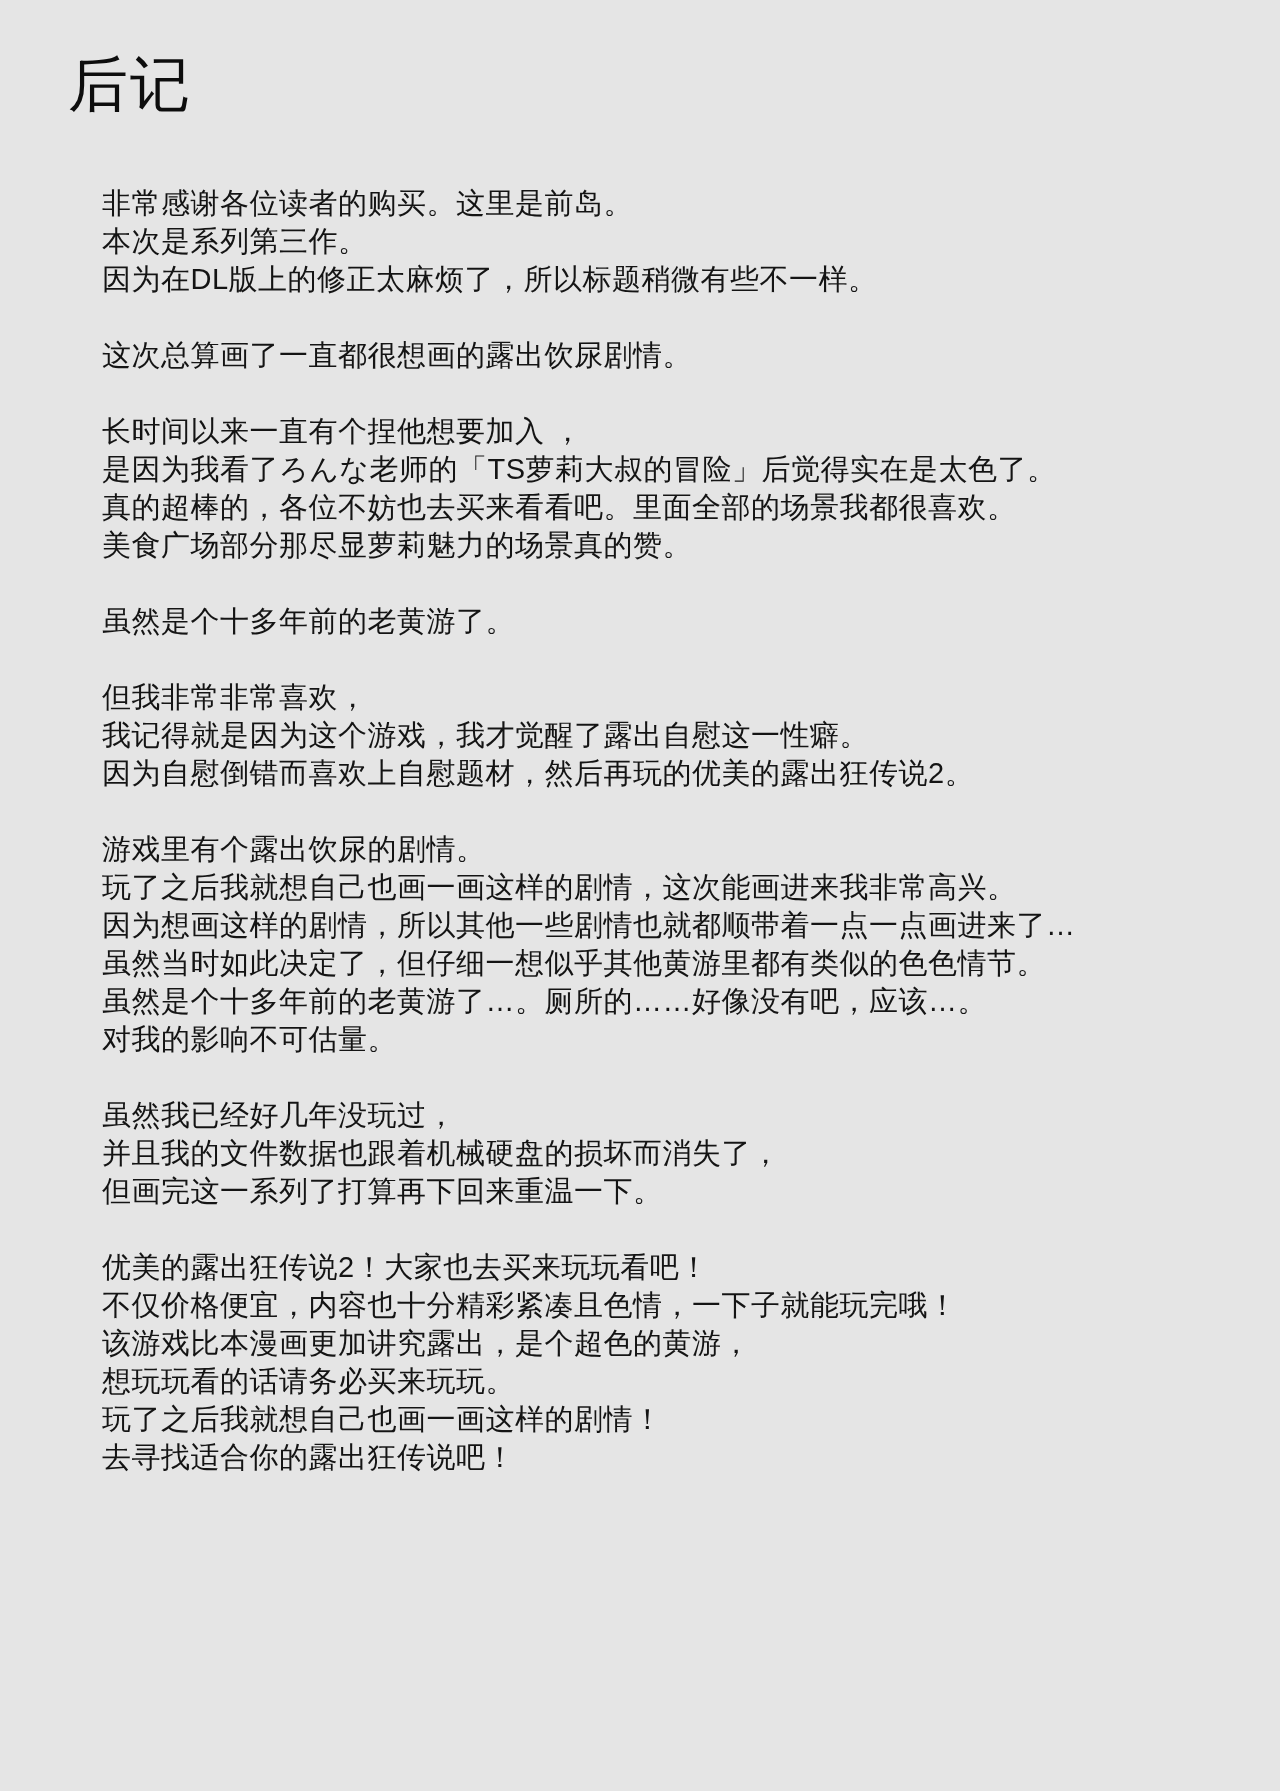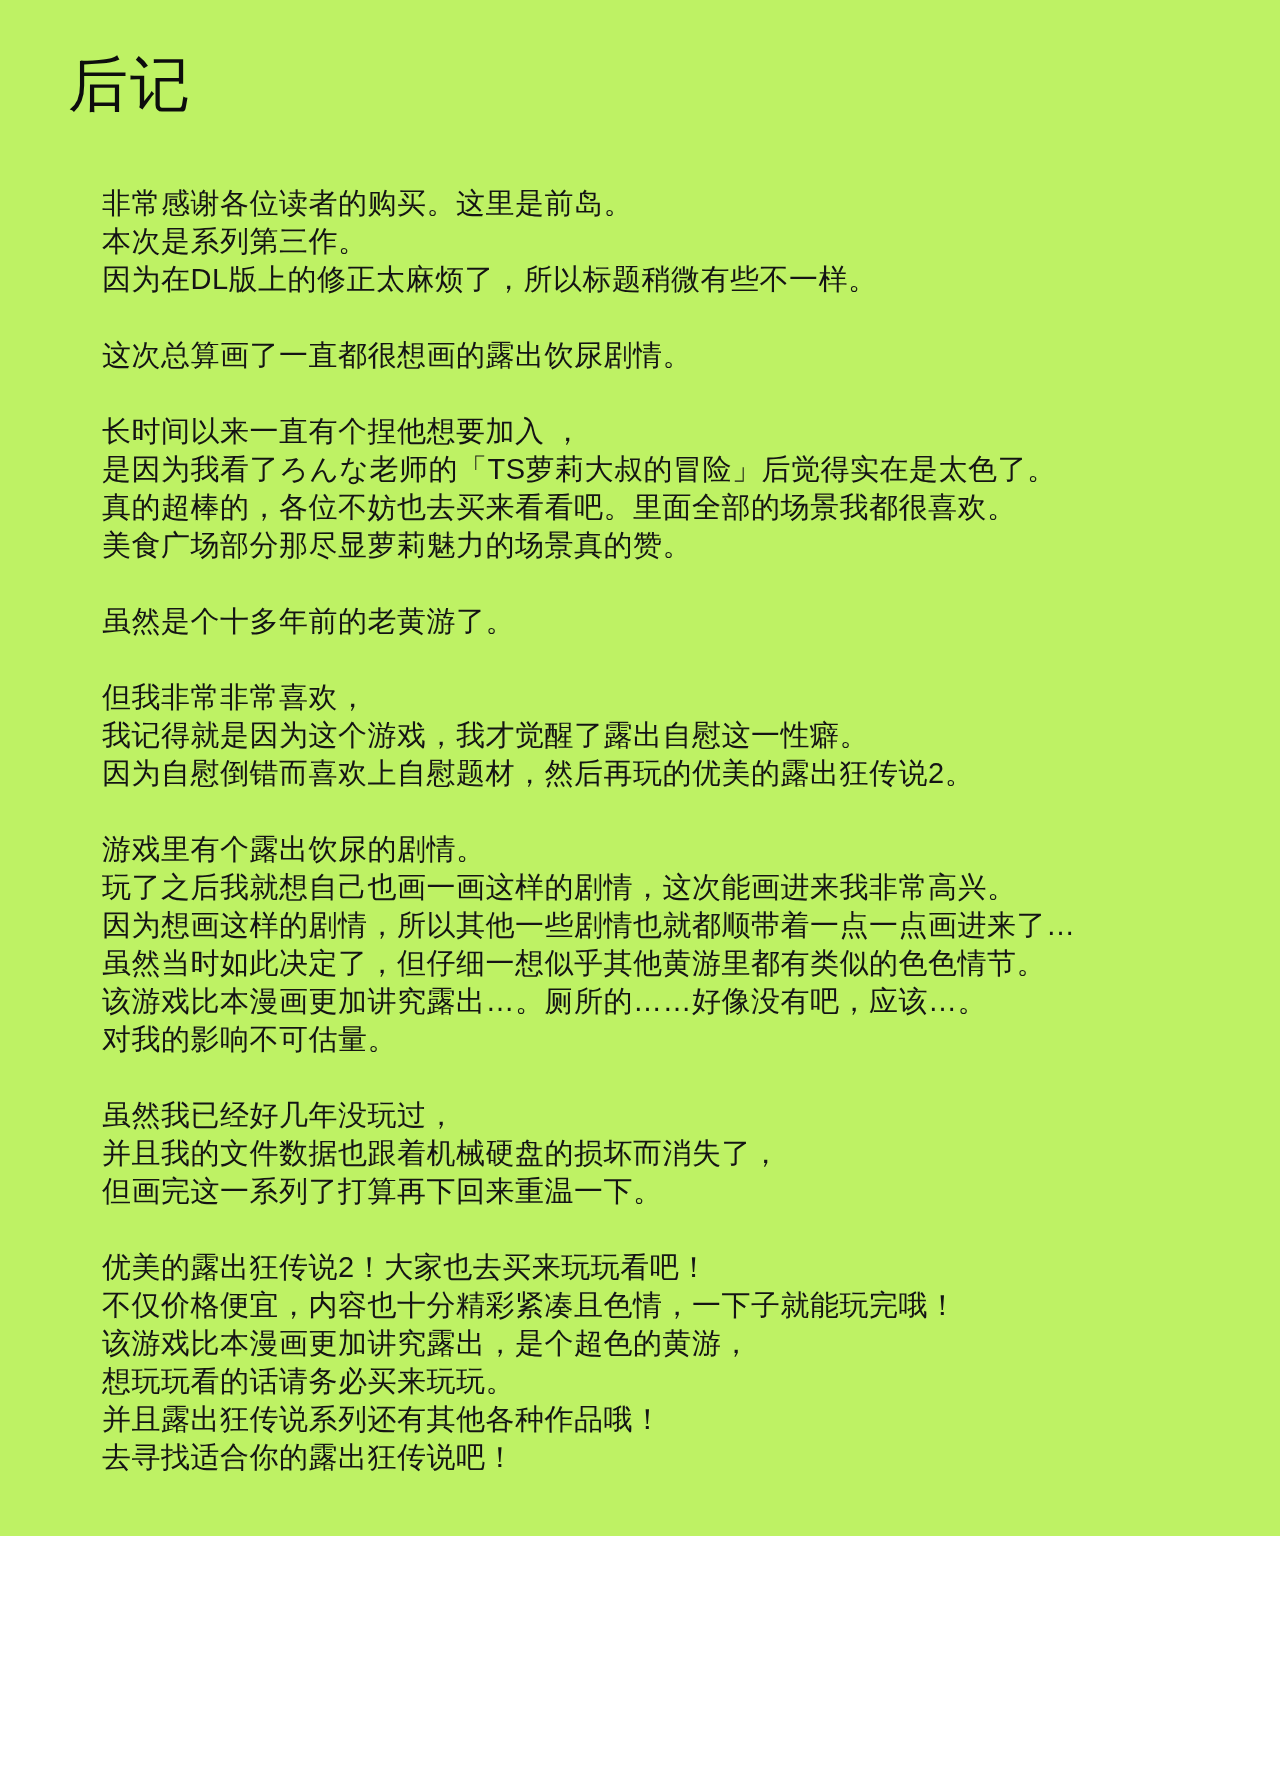--- a/index.html
+++ b/index.html
@@ -10,22 +10,22 @@
   body {
     width: 1280px;
     height: 1791px;
     overflow: hidden;
     font-family: "Liberation Sans", sans-serif;
     color: #111111;
   }
   .page {
     box-sizing: border-box;
     width: 1280px;
-    height: 1536px;
-    background: #bef264;
+    height: 1791px;
+    background: #e5e5e5;
     padding: 52px 60px 60px 68px;
   }
   .page-title {
     font-size: 60px;
     font-weight: 500;
     letter-spacing: 2px;
     margin: 0 0 66px 0;
     line-height: 1.1;
     color: #0d0d0d;
   }
@@ -70,30 +70,30 @@
       <div class="paragraph">
         <div class="text-line">但我非常非常喜欢，</div>
         <div class="text-line">我记得就是因为这个游戏，我才觉醒了露出自慰这一性癖。</div>
         <div class="text-line">因为自慰倒错而喜欢上自慰题材，然后再玩的优美的露出狂传说2。</div>
       </div>
       <div class="paragraph">
         <div class="text-line">游戏里有个露出饮尿的剧情。</div>
         <div class="text-line">玩了之后我就想自己也画一画这样的剧情，这次能画进来我非常高兴。</div>
         <div class="text-line">因为想画这样的剧情，所以其他一些剧情也就都顺带着一点一点画进来了…</div>
         <div class="text-line">虽然当时如此决定了，但仔细一想似乎其他黄游里都有类似的色色情节。</div>
-        <div class="text-line">该游戏比本漫画更加讲究露出…。厕所的……好像没有吧，应该…。</div>
+        <div class="text-line">虽然是个十多年前的老黄游了…。厕所的……好像没有吧，应该…。</div>
         <div class="text-line">对我的影响不可估量。</div>
       </div>
       <div class="paragraph">
         <div class="text-line">虽然我已经好几年没玩过，</div>
         <div class="text-line">并且我的文件数据也跟着机械硬盘的损坏而消失了，</div>
         <div class="text-line">但画完这一系列了打算再下回来重温一下。</div>
       </div>
       <div class="paragraph">
         <div class="text-line">优美的露出狂传说2！大家也去买来玩玩看吧！</div>
         <div class="text-line">不仅价格便宜，内容也十分精彩紧凑且色情，一下子就能玩完哦！</div>
         <div class="text-line">该游戏比本漫画更加讲究露出，是个超色的黄游，</div>
         <div class="text-line">想玩玩看的话请务必买来玩玩。</div>
-        <div class="text-line">并且露出狂传说系列还有其他各种作品哦！</div>
+        <div class="text-line">玩了之后我就想自己也画一画这样的剧情！</div>
         <div class="text-line">去寻找适合你的露出狂传说吧！</div>
       </div>
     </div>
 </div>
 
 </body></html>

